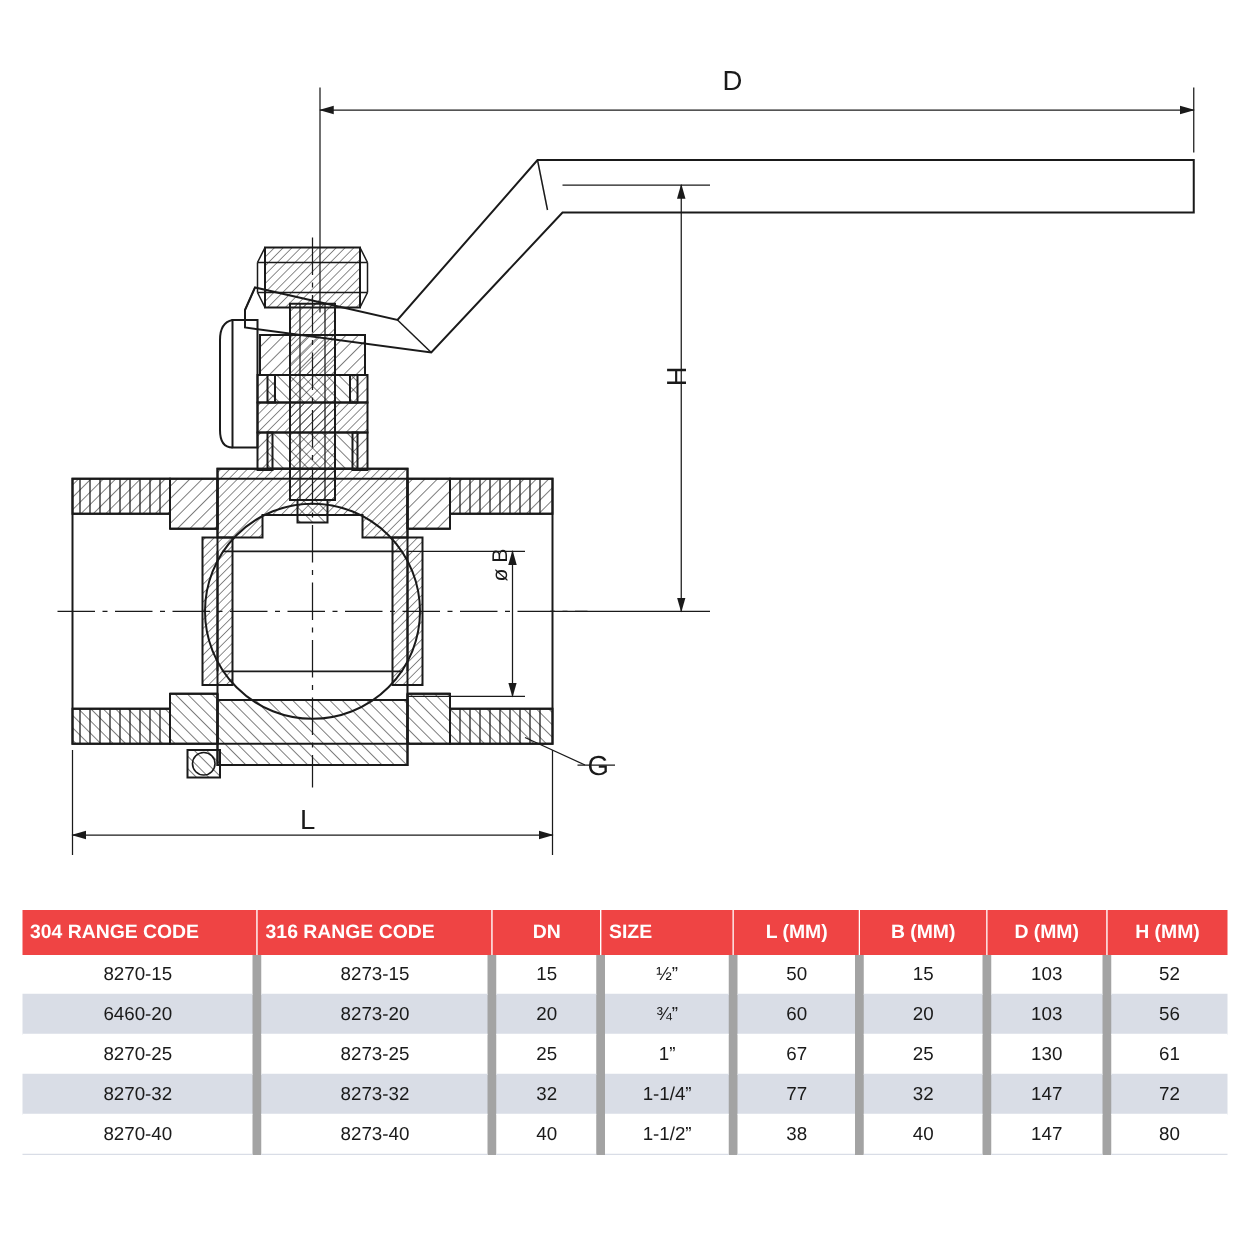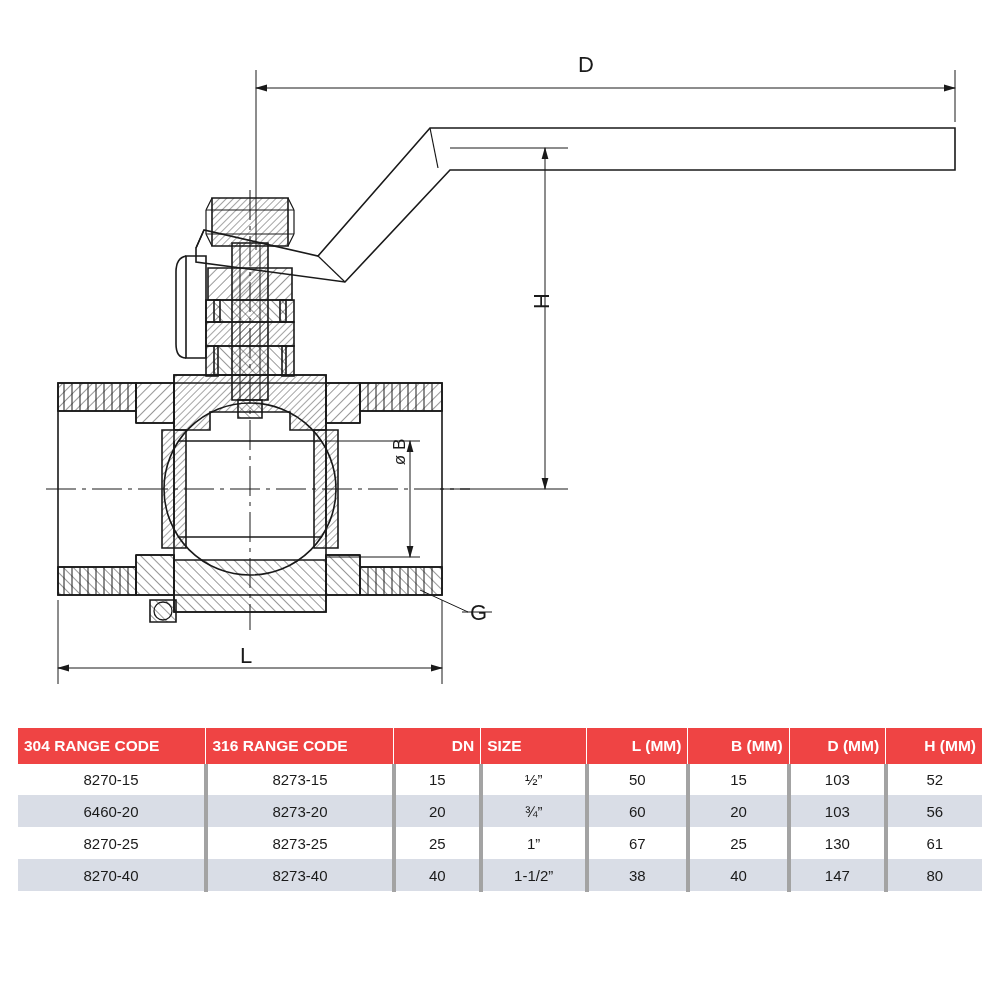--- a/index.html
+++ b/index.html
@@ -43,26 +43,26 @@
   #spec-table th {
     background: #ef4444;
     color: #ffffff;
     font-weight: bold;
     font-size: 15.5px;
     padding: 9px 6px;
     border-right: 1px solid #ffffff;
     text-align: left;
     white-space: nowrap;
   }
-  #spec-table th.c { text-align: right; }
+  #spec-table th.c { text-align: center; }
   #spec-table th:last-child { border-right: none; }
   #spec-table td {
     padding: 7px 6px;
     text-align: center;
-    border-right: 4px solid #a3a3a3;
+    border-right: 7px solid #a3a3a3;
     border-bottom: 1px solid #ffffff;
     white-space: nowrap;
   }
   #spec-table td:last-child { border-right: none; }
   #spec-table tbody tr:nth-child(odd) { background: #ffffff; }
   #spec-table tbody tr:nth-child(even) { background: #d9dde6; }
   #spec-table tbody tr:nth-child(odd) td { border-bottom: 1px solid #d9dde6; }
 
   
   col.c1 { width: 19.5%; }
@@ -273,20 +273,30 @@
       <td>8270-25</td>
       <td>8273-25</td>
       <td>25</td>
       <td>1”</td>
       <td>67</td>
       <td>25</td>
       <td>130</td>
       <td>61</td>
     </tr>
     <tr>
+      <td>8270-32</td>
+      <td>8273-32</td>
+      <td>32</td>
+      <td>1-1/4”</td>
+      <td>77</td>
+      <td>32</td>
+      <td>147</td>
+      <td>72</td>
+    </tr>
+    <tr>
       <td>8270-40</td>
       <td>8273-40</td>
       <td>40</td>
       <td>1-1/2”</td>
       <td>38</td>
       <td>40</td>
       <td>147</td>
       <td>80</td>
     </tr>
   </tbody>

